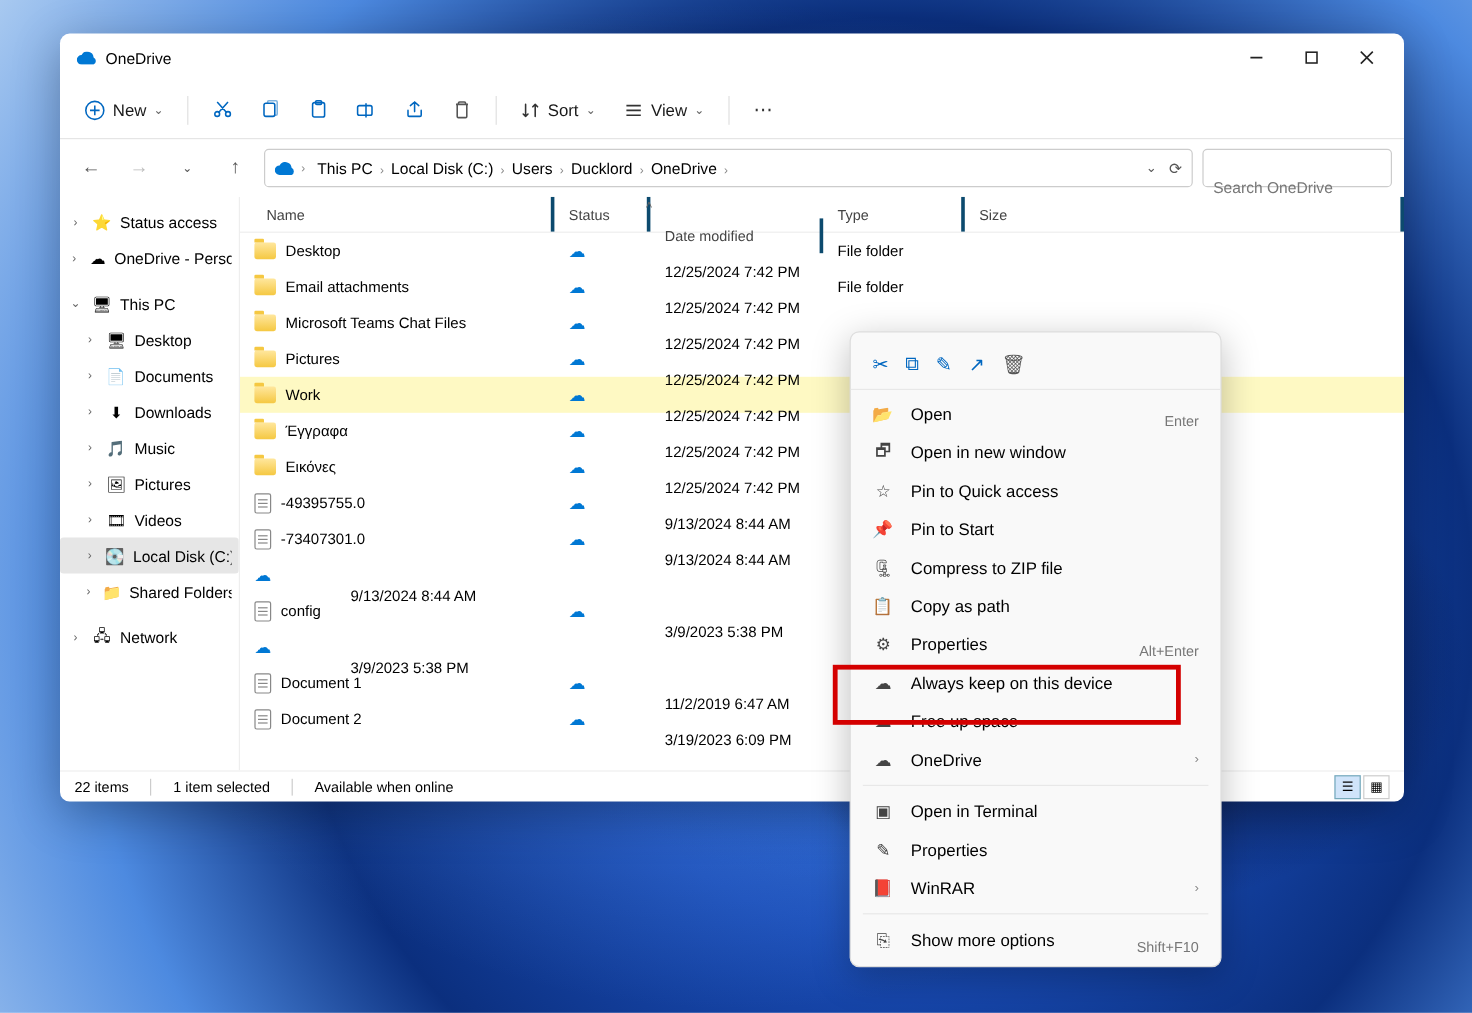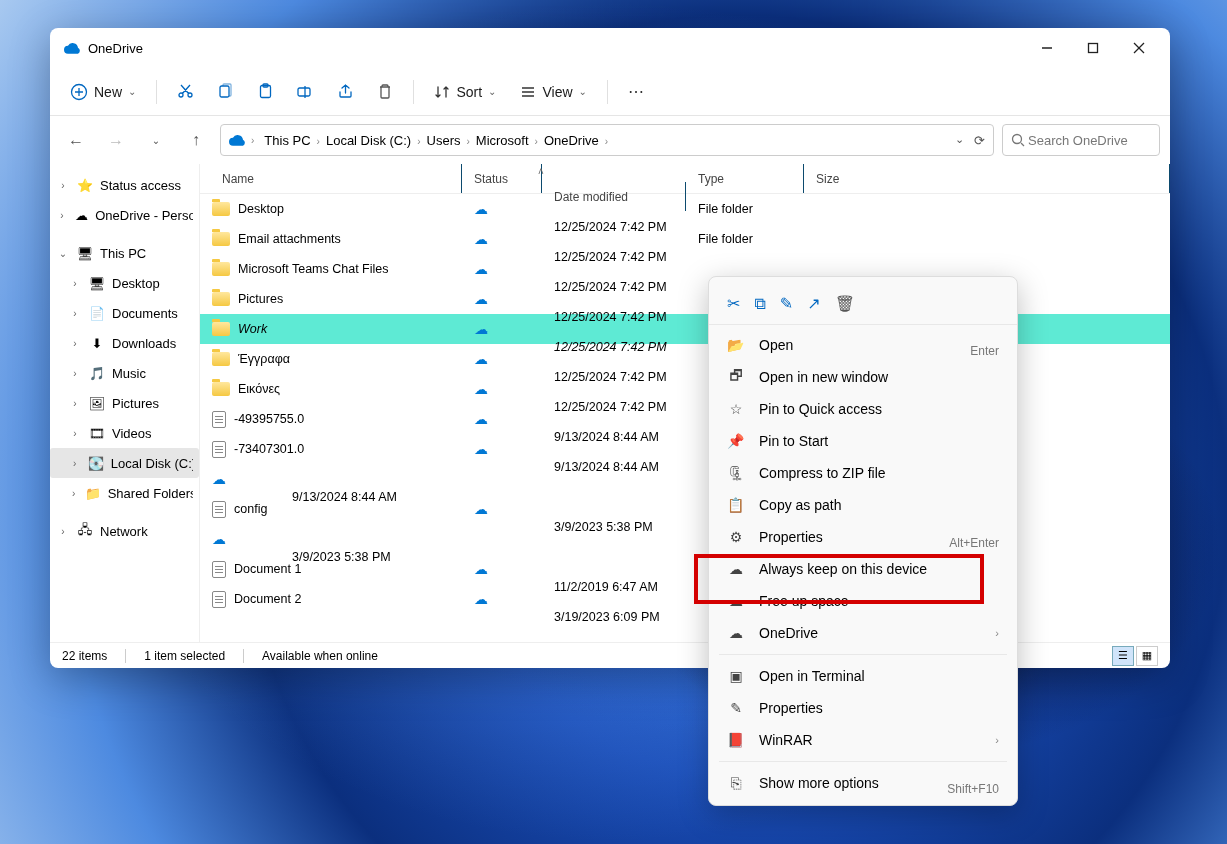--- a/index.html
+++ b/index.html
@@ -33,39 +33,39 @@
 .tb-sep { width: 1px; height: 24px; background: #e0e0e0; margin: 0 6px; }
 .navbar { height: 48px; display: flex; align-items: center; gap: 8px; padding: 0 10px; }
 .nav-btn { width: 32px; height: 32px; display: flex; align-items: center; justify-content: center; color: #555; border-radius: 4px; }
 .addr {
   flex: 1; height: 32px; border: 1px solid #ccc; border-radius: 4px; display: flex; align-items: center;
   padding: 0 8px; gap: 4px; font-size: 13px;
 }
 .crumb { padding: 2px 4px; border-radius: 3px; }
 .chev { color: #888; font-size: 10px; padding: 0 2px; }
 .addr-right { margin-left: auto; display: flex; gap: 10px; color: #555; }
-.search { width: 158px; height: 32px; border: 1px solid #ccc; border-radius: 4px; display: flex; align-items: center; padding: 0 8px; gap: 3px; color: #777; font-size: 13px; }
+.search { width: 158px; height: 32px; border: 1px solid #ccc; border-radius: 4px; display: flex; align-items: flex-start; padding: 0 8px; gap: 24px; color: #777; font-size: 13px; flex-direction: column; }
 .body { flex: 1; display: flex; overflow: hidden; }
 .side { width: 150px; border-right: 1px solid #eee; padding: 6px 0; overflow-y: auto; font-size: 13px; }
 .side-item { height: 30px; display: flex; align-items: center; gap: 6px; padding: 0 6px; }
 .side-item .chv { width: 14px; font-size: 10px; color: #666; text-align: center; }
 .side-item .ic { width: 18px; display: flex; justify-content: center; }
 .side-item.sel { background: #e6e6e6; border-radius: 3px; }
 .main { flex: 1; display: flex; flex-direction: column; position: relative; }
 .cols { height: 30px; display: flex; align-items: center; border-bottom: 1px solid #eee; font-size: 12px; color: #444; }
-.col { padding: 0 12px; border-right: 1px solid #0c4a6e; height: 100%; display: flex; align-items: center; }
+.col { padding: 0 12px; border-right: 3px solid #0c4a6e; height: 100%; display: flex; align-items: center; }
 .c-name { width: 262px; padding-left: 22px; }
 .c-status { width: 80px; }
 .c-date { width: 144px; margin-top: 36px; }
 .c-type { width: 118px; }
 .c-size { flex: 1; }
 .sort-arrow { position: absolute; left: 338px; top: 2px; font-size: 10px; color: #666; }
 .rows { flex: 1; overflow-y: auto; }
 .row { height: 30px; display: flex; align-items: center; font-size: 12.5px; }
-.row.sel { background: #5eead4; font-style: italic; }
+.row.sel { background: #fef9c3; }
 .row .cell { padding: 0 12px; }
 .row .c-name { display: flex; align-items: center; gap: 8px; }
 .fold-ic { width: 18px; height: 14px; background: linear-gradient(#ffe79e,#f5c842); border-radius: 2px; position: relative; }
 .fold-ic::before { content:""; position:absolute; top:-3px; left:0; width:8px; height:3px; background:#f5c842; border-radius:1px 1px 0 0; }
 .file-ic { width: 14px; height: 17px; border: 1px solid #888; border-radius: 2px; position: relative; background:#fff; }
 .file-ic::after { content:""; position:absolute; top:4px; left:2px; right:2px; height:1px; background:#888; box-shadow: 0 3px 0 #888, 0 6px 0 #888; }
 .cloud-ic { color: #0078d4; font-size: 14px; }
 .statusbar { height: 26px; border-top: 1px solid #eee; display: flex; align-items: center; padding: 0 12px; font-size: 12px; gap: 18px; }
 .statusbar .sep { width:1px; height:14px; background:#ccc; }
 .statusbar .sp { flex:1; }
@@ -192,21 +192,21 @@
   <div class="navbar">
     <div class="nav-btn">←</div>
     <div class="nav-btn" style="color:#bbb">→</div>
     <div class="nav-btn" style="font-size:10px">⌄</div>
     <div class="nav-btn">↑</div>
     <div class="addr">
       <svg class="onedrive-ic" viewBox="0 0 24 16">
           <path fill="#0078d4" d="M6 16a6 6 0 010-12 8 8 0 0115 3 5 5 0 010 9z"></path>
         </svg>
       <span class="chev">›</span>
-      <span id="crumbs"><span class="crumb">This PC</span><span class="chev">›</span><span class="crumb">Local Disk (C:)</span><span class="chev">›</span><span class="crumb">Users</span><span class="chev">›</span><span class="crumb">Microsoft</span><span class="chev">›</span><span class="crumb">OneDrive</span><span class="chev">›</span></span>
+      <span id="crumbs"><span class="crumb">This PC</span><span class="chev">›</span><span class="crumb">Local Disk (C:)</span><span class="chev">›</span><span class="crumb">Users</span><span class="chev">›</span><span class="crumb">Ducklord</span><span class="chev">›</span><span class="crumb">OneDrive</span><span class="chev">›</span></span>
       <div class="addr-right">
         <span style="font-size:11px">⌄</span>
         <span>⟳</span>
       </div>
     </div>
     <div class="search">
       <svg width="14" height="14">
           <circle cx="6" cy="6" r="4.5" fill="none" stroke="#777" stroke-width="1.3"></circle>
           <line x1="10" y1="10" x2="13" y2="13" stroke="#777" stroke-width="1.3"></line>
         </svg>

